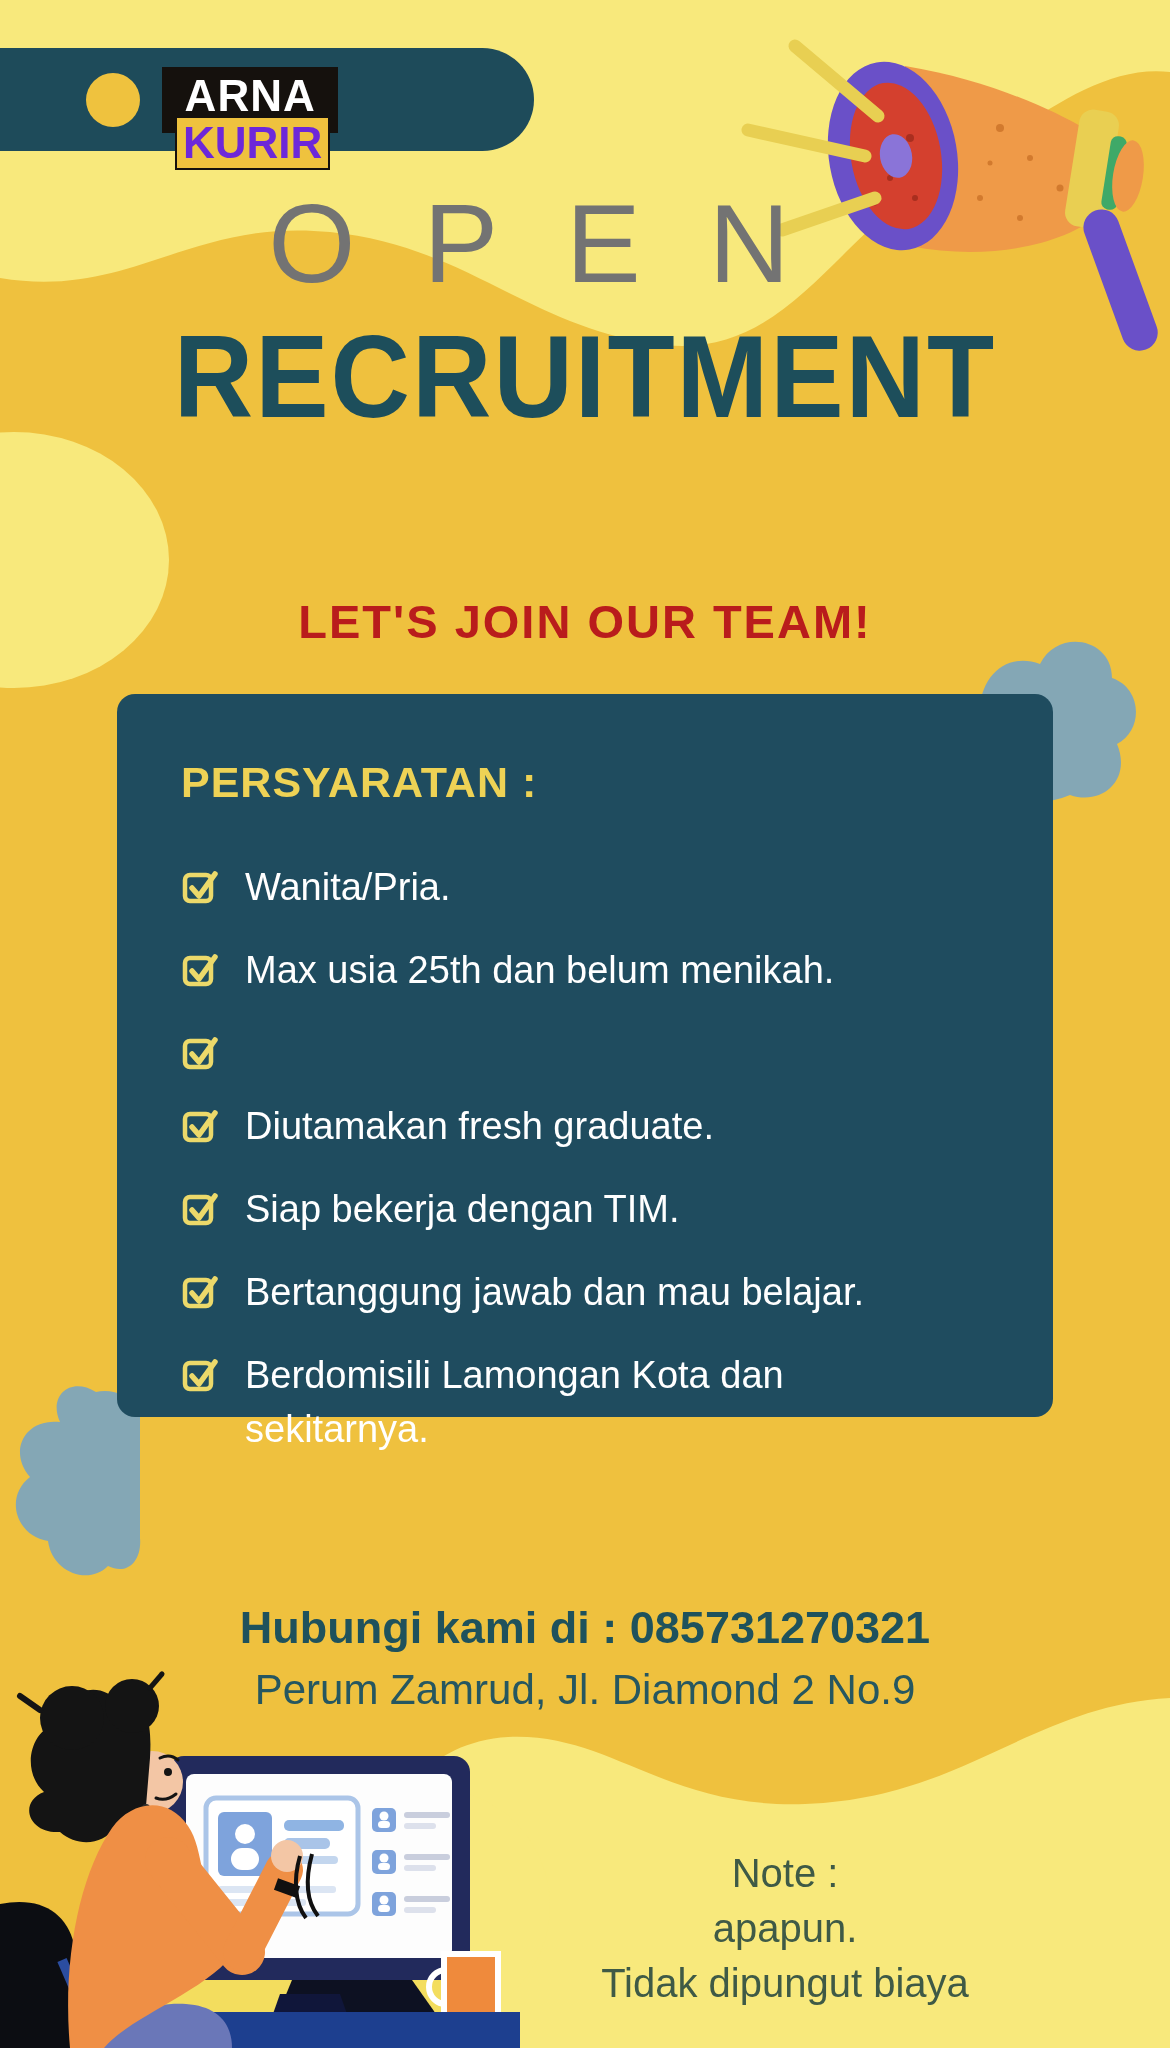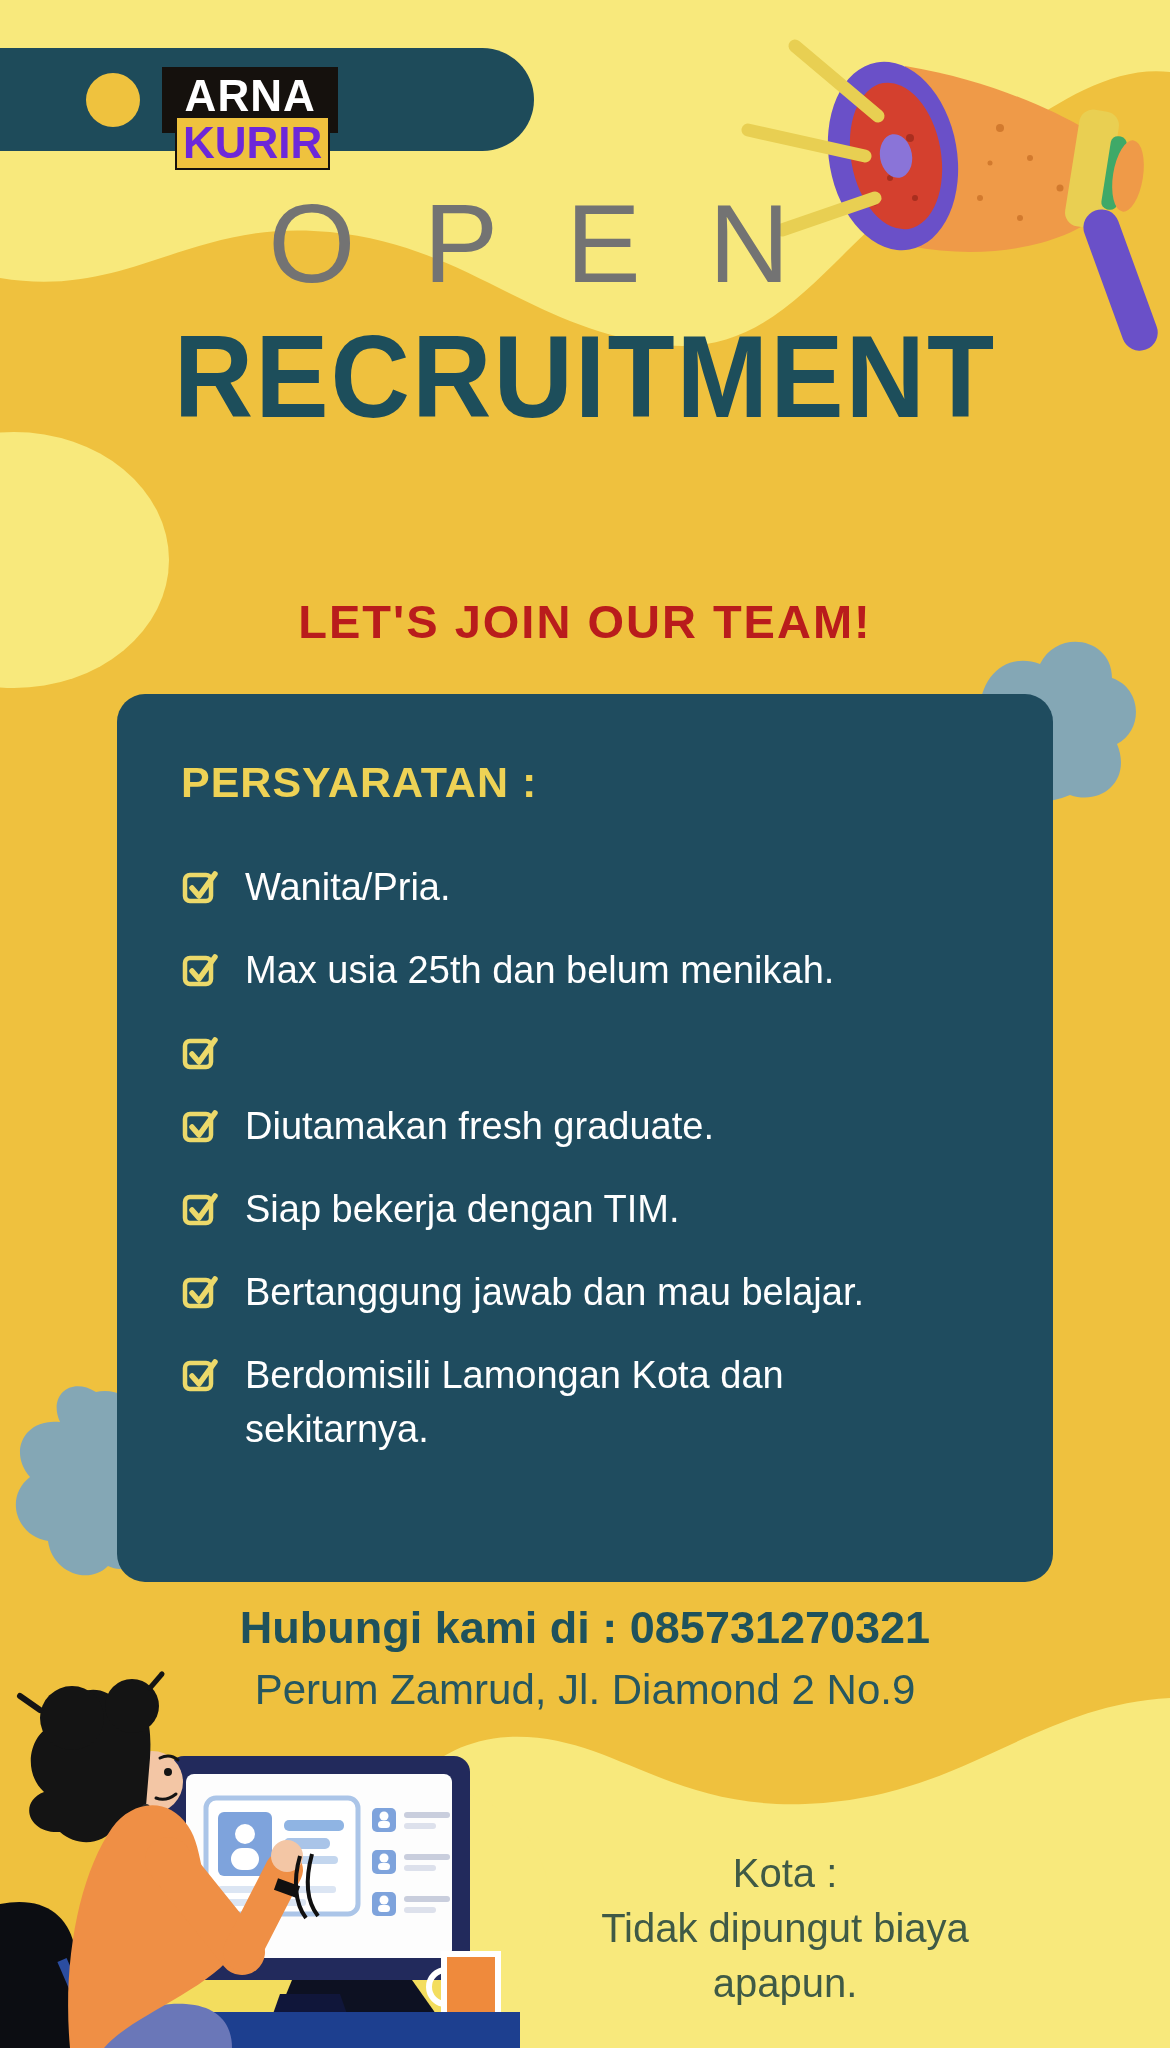--- a/index.html
+++ b/index.html
@@ -37,21 +37,21 @@
     position:absolute;left:120px;top:456px;width:888px;height:120px;border-radius:60px;
     background:#1e4b5e;display:flex;align-items:center;justify-content:center;
   }
   .admin-badge span{font-size:76px;font-weight:700;color:#eed255;letter-spacing:8px;padding-left:8px;}
   .tagline{
     position:absolute;left:0;top:594px;width:1170px;text-align:center;
     font-size:47px;font-weight:700;color:#b91c1c;letter-spacing:2px;
   }
   
   .req-card{
-    position:absolute;left:117px;top:694px;width:936px;height:888px;border-radius:28px;
+    position:absolute;left:117px;top:694px;width:936px;height:723px;border-radius:18px;
     background:#1f4c5f;box-sizing:border-box;padding:64px 58px 40px 64px;
   }
   .req-heading{font-size:43px;font-weight:700;color:#eed255;letter-spacing:1px;}
   .req-list{list-style:none;margin:54px 0 0 0;padding:0;}
   .req-item{display:flex;align-items:flex-start;margin-bottom:29px;}
   .req-item svg{flex:0 0 auto;margin-right:26px;margin-top:6px;overflow:visible;}
   .req-text{font-size:38px;color:#ffffff;line-height:1.42;max-width:705px;}
   
   .contact-phone{
     position:absolute;left:0;top:1602px;width:1170px;text-align:center;
@@ -245,18 +245,18 @@
     <path d="M70,388 C62,300 80,214 112,168 C132,140 168,136 188,166 C205,190 198,232 224,258 L236,290 C210,330 130,356 104,388 Z" fill="#ef8f45"></path>
     <line x1="168" y1="200" x2="242" y2="292" stroke="#ef8f45" stroke-width="46" stroke-linecap="round"></line>
     <line x1="242" y1="292" x2="284" y2="210" stroke="#ef8f45" stroke-width="38" stroke-linecap="round"></line>
     <line x1="276" y1="224" x2="298" y2="232" stroke="#101010" stroke-width="12"></line>
     <circle cx="287" cy="196" r="16" fill="#f3c6a5"></circle>
     <path d="M300,196 C293,220 295,244 306,258" fill="none" stroke="#101010" stroke-width="4"></path>
     <path d="M312,194 C305,220 307,242 318,256" fill="none" stroke="#101010" stroke-width="4"></path>
   </svg>
 
   <div class="note">
-    <div>Kota :</div>
+    <div>Note :</div>
+    <div>apapun.</div>
     <div>Tidak dipungut biaya</div>
-    <div>apapun.</div>
   </div>
 
 </div>
 
 </body></html>

